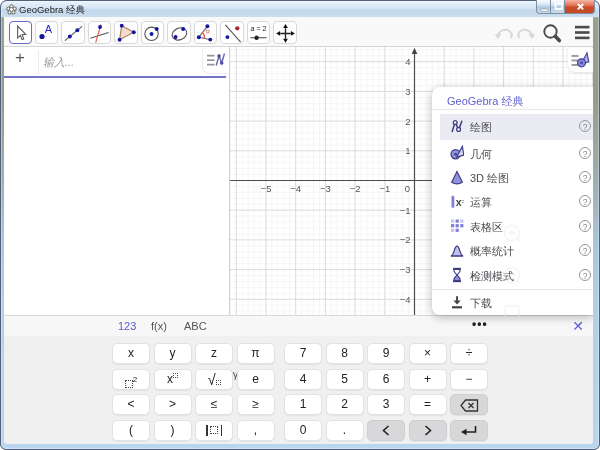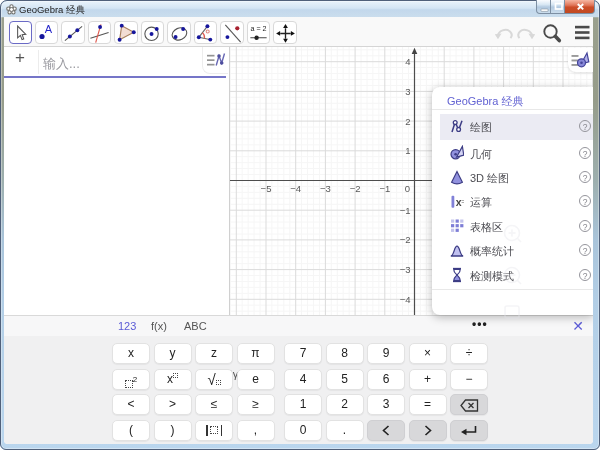--- a/index.html
+++ b/index.html
@@ -22,21 +22,21 @@
   border-radius:0 0 4px 4px; overflow:hidden; }
 #toolbar { position:absolute; left:0; top:0; width:589px; height:30px; background:#f9f9f9; border-bottom:1px solid #d5d5d5; }
 .tb { position:absolute; top:4px; width:23.5px; height:23px; background:#fff; border:1px solid #d9d9d9; border-radius:4px; }
 .tb svg { position:absolute; left:-0.5px; top:0; }
 .tb.sel { border:1.8px solid #6a6ac6; }
 #algpanel { position:absolute; left:0; top:30px; width:225px; height:268px; background:#fff; }
 #vdiv { position:absolute; left:225px; top:30px; width:1px; height:268px; background:#d0d0d0; }
 #inprow { position:absolute; left:0; top:0; width:225px; height:30px; }
 #plus { position:absolute; left:11px; top:1px; font-size:17px; color:#555; font-weight:400; }
 #insep { position:absolute; left:34px; top:3px; width:1px; height:24px; background:#ececec; }
-#inph { position:absolute; left:39px; top:8px; font-size:13px; color:#9a9aa0; }
+#inph { position:absolute; left:39px; top:8px; font-size:11px; color:#9a9aa0;font-style:italic; }
 #algbtn { position:absolute; right:1px; top:0; width:26px; height:27px; background:#fff;
   border-left:1px solid #ededed; border-bottom:1px solid #ededed; border-radius:0 0 0 8px; }
 #algbtn svg { margin:1px 0 0 1px; }
 #underline { position:absolute; left:0; top:29px; width:222px; height:1.6px; background:#7575c8; }
 #canvas { position:absolute; left:226px; top:30px; width:363px; height:268px; background:#fff; overflow:hidden; }
 #stylebtn { position:absolute; right:0; top:1px; width:25px; height:24px; background:#fff; border-radius:0 0 0 8px;
   box-shadow:0 1px 3px rgba(0,0,0,.12); }
 #popup { position:absolute; left:428px; top:70px; width:161px; height:228px; background:#fff; border-radius:8px 0 0 8px;
   box-shadow:0 2px 10px rgba(0,0,0,.28); z-index:10; }
 #phead { position:absolute; left:15px; top:6.5px; font-size:11px; color:#6161d2; }
@@ -419,20 +419,30 @@
               <g stroke="#3d3d85" stroke-width="1.5">
                 <line x1="3" y1="1.6" x2="11" y2="1.6"></line>
                 <line x1="3" y1="14.4" x2="11" y2="14.4"></line>
               </g>
               <path d="M3.8 2.4 C3.8 6 6.2 6.6 7 8 C7.8 6.6 10.2 6 10.2 2.4 Z" fill="#fff" stroke="#3d3d85" stroke-width="1.2"></path>
               <path d="M7 8 C6.2 9.4 3.8 10 3.8 13.6 L10.2 13.6 C10.2 10 7.8 9.4 7 8 Z" fill="#9191de" stroke="#3d3d85" stroke-width="1.2"></path>
             </svg>
             <span class="plab" style="top:5.7px">检测模式</span>
             <span class="q" style="top:5.7px">?</span>
           </div>
+          <div class="prow" style="top:203.5px;height:24.4px;">
+            <svg width="14" height="16" viewBox="0 0 14 16" class="pic" style="top:4.2px">
+              <g fill="#444">
+                <rect x="6.1" y="1.2" width="1.9" height="5"></rect>
+                <polygon points="3.4,5.4 10.7,5.4 7.05,9.6"></polygon>
+                <rect x="2" y="11.2" width="10" height="2.2"></rect>
+              </g>
+            </svg>
+            <span class="plab" style="top:5.7px">下载</span>
+          </div>
         </div>
       <div id="pldiv"></div>
         <svg width="30" height="160" viewBox="0 0 30 160" style="position:absolute;left:66px;top:132px;opacity:0.38">
           <g fill="none" stroke="#e4e4ea" stroke-width="1.6">
             <circle cx="14" cy="14" r="7.5"></circle>
             <line x1="10.5" y1="14" x2="17.5" y2="14"></line>
             <line x1="14" y1="10.5" x2="14" y2="17.5"></line>
             <line x1="19.5" y1="19.5" x2="23" y2="23"></line>
             <circle cx="14" cy="56" r="7.5"></circle>
             <line x1="10.5" y1="56" x2="17.5" y2="56"></line>

